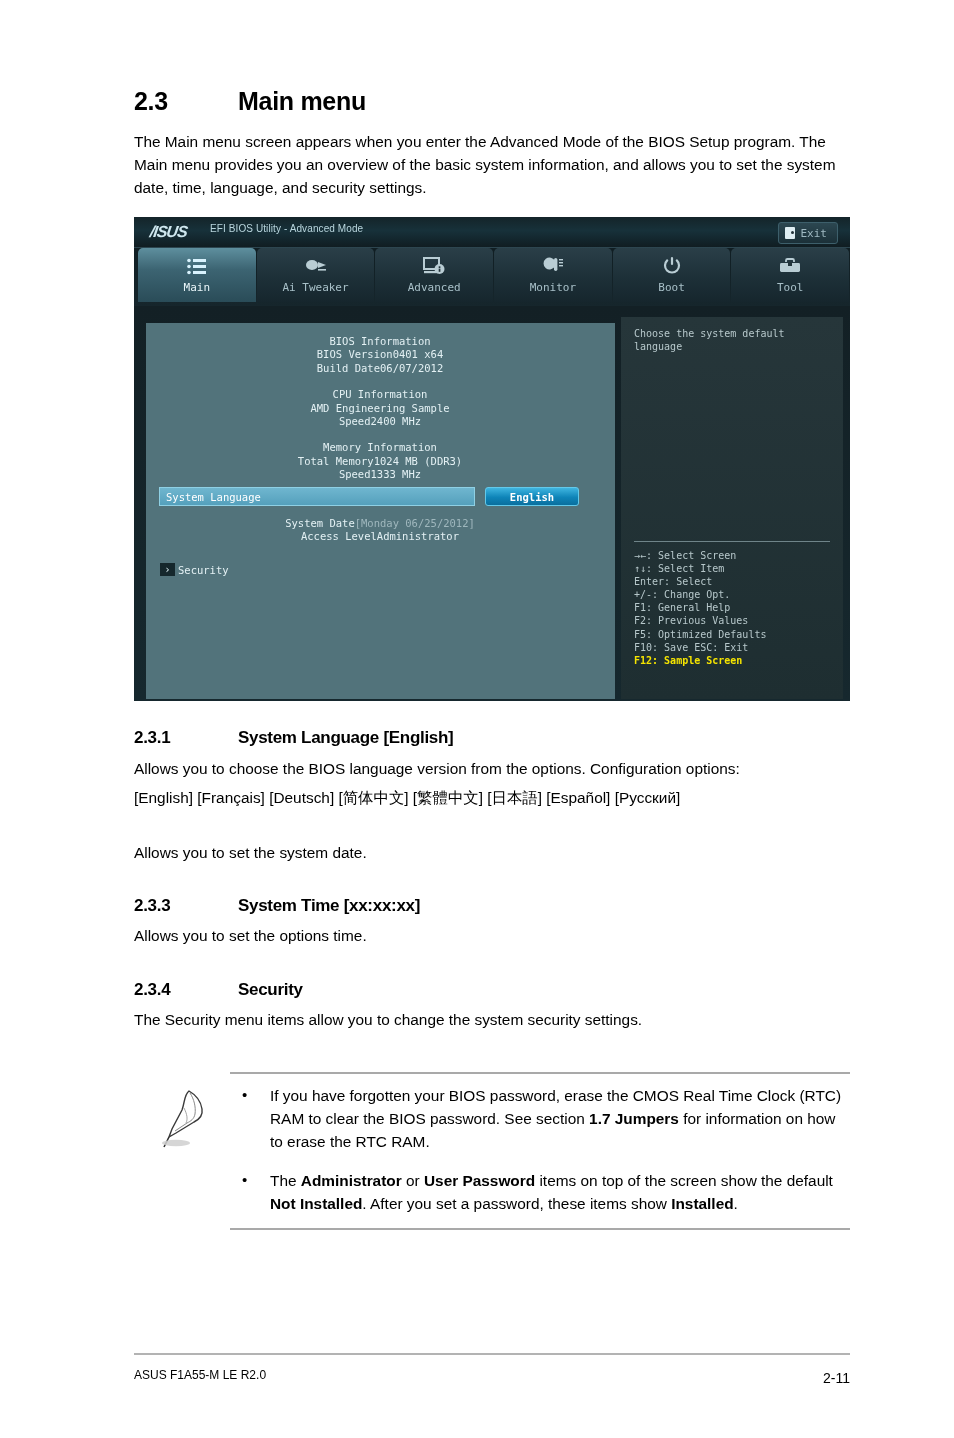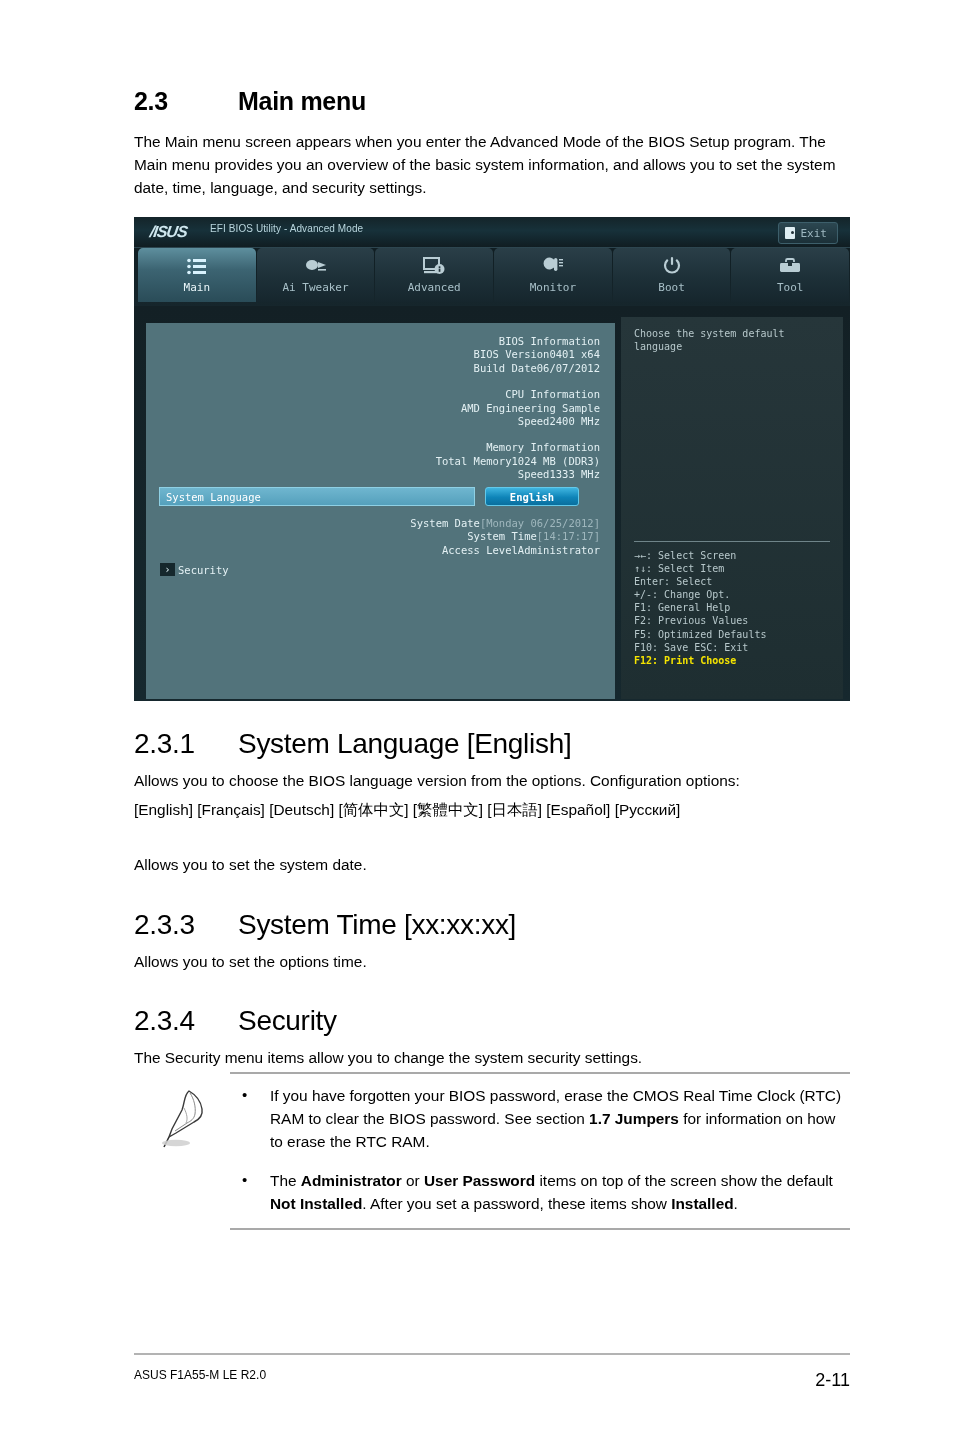--- a/index.html
+++ b/index.html
@@ -34,22 +34,22 @@
     font-weight: bold;
     margin: 0 0 14px 0;
     line-height: 1.1;
     letter-spacing: -0.3px;
   }
   h2.sec .num {
     display: inline-block;
     width: 104px;
   }
   h3.sub {
-    font-size: 28px;
-    font-weight: normal;
+    font-size: 17px;
+    font-weight: bold;
     margin: 0 0 9px 0;
     line-height: 1.15;
     letter-spacing: -0.3px;
   }
   h3.sub .num {
     display: inline-block;
     width: 104px;
   }
   p.body {
     font-size: 15.4px;
@@ -195,21 +195,21 @@
 
   .info {
     position: absolute;
     left: 14px; top: 12px;
     width: 440px;
     font-family: "DejaVu Sans Mono", monospace;
     font-size: 10.5px;
     color: #e4f1f4;
     line-height: 13.4px;
   }
-  .row { display: flex; justify-content: flex-end; }
+  .row { display: flex; justify-content: center; }
   .row .lbl { white-space: pre; }
   .row .val { white-space: pre; }
   .spacer { height: 13px; }
 
   .lang-row {
     position: absolute;
     left: 13px; top: 164px;
     width: 442px;
     height: 19px;
   }
@@ -367,21 +367,21 @@
   .footer-left {
     position: absolute;
     left: 122px;
     top: 1368px;
     font-size: 12px;
   }
   .footer-right {
     position: absolute;
     right: 116px;
     top: 1370px;
-    font-size: 18px;
+    font-size: 14px;
   }
 </style>
 </head>
 <body>
 
 <div class="page">
 
   <div class="doc">
     <h2 class="sec">
       <span class="num">2.3</span><span>Main menu</span>
@@ -527,24 +527,20 @@
           </div>
           <div class="lang-value">
             <span>English</span>
           </div>
         </div>
 
         <div class="datetime">
           <div class="row">
             <span class="lbl">System Date</span>
             <span class="val dim">[Monday 06/25/2012]</span>
-          </div>
-          <div class="row">
-            <span class="lbl">System Time</span>
-            <span class="val dim">[14:17:17]</span>
           </div>
           <div class="row">
             <span class="lbl">Access Level</span>
             <span class="val">Administrator</span>
           </div>
         </div>
 
         <div class="security-item">
           <span class="arrow-box">
             <span>›</span>
@@ -559,21 +555,21 @@
         <div class="help-divider"></div>
         <div class="keys">
           <div>→←: Select Screen</div>
           <div>↑↓: Select Item</div>
           <div>Enter: Select</div>
           <div>+/-: Change Opt.</div>
           <div>F1: General Help</div>
           <div>F2: Previous Values</div>
           <div>F5: Optimized Defaults</div>
           <div>F10: Save  ESC: Exit</div>
-          <div class="hot">F12: Print Choose</div>
+          <div class="hot">F12: Sample Screen</div>
         </div>
       </div>
 
     </div>
   </div>
 
   <div class="doc" style="top:728px;">
 
     <h3 class="sub">
       <span class="num">2.3.1</span><span>System Language [English]</span>

